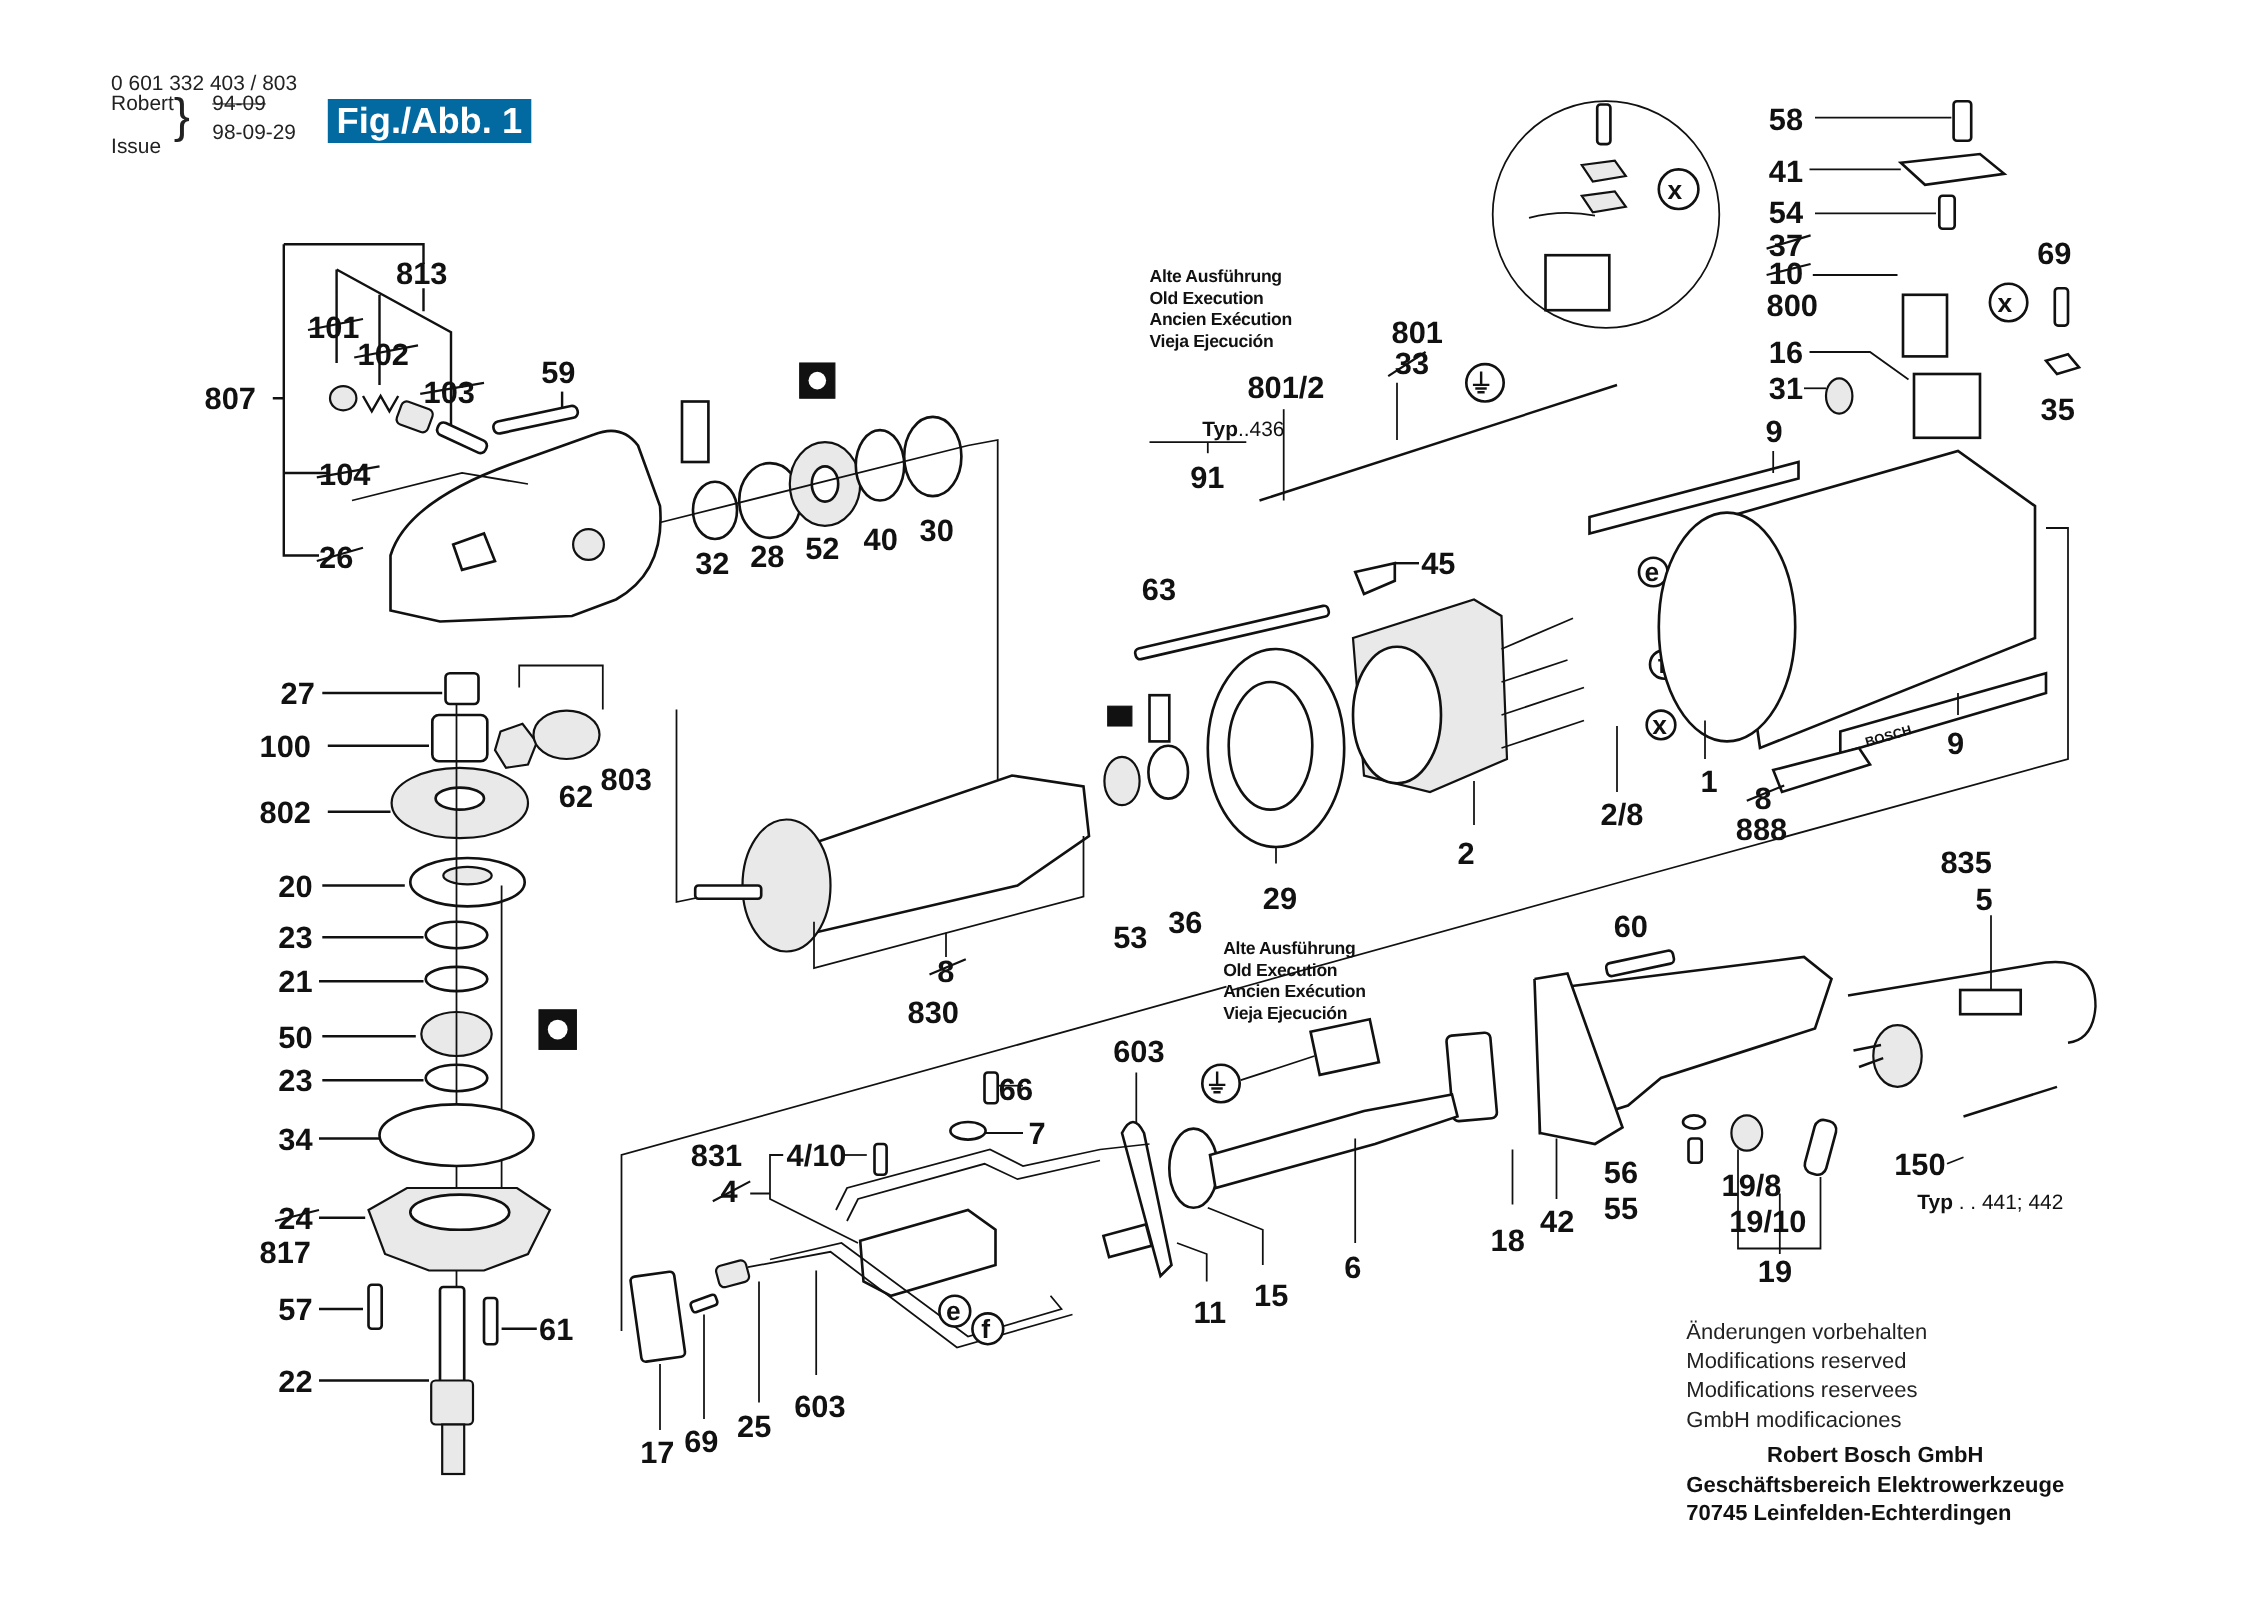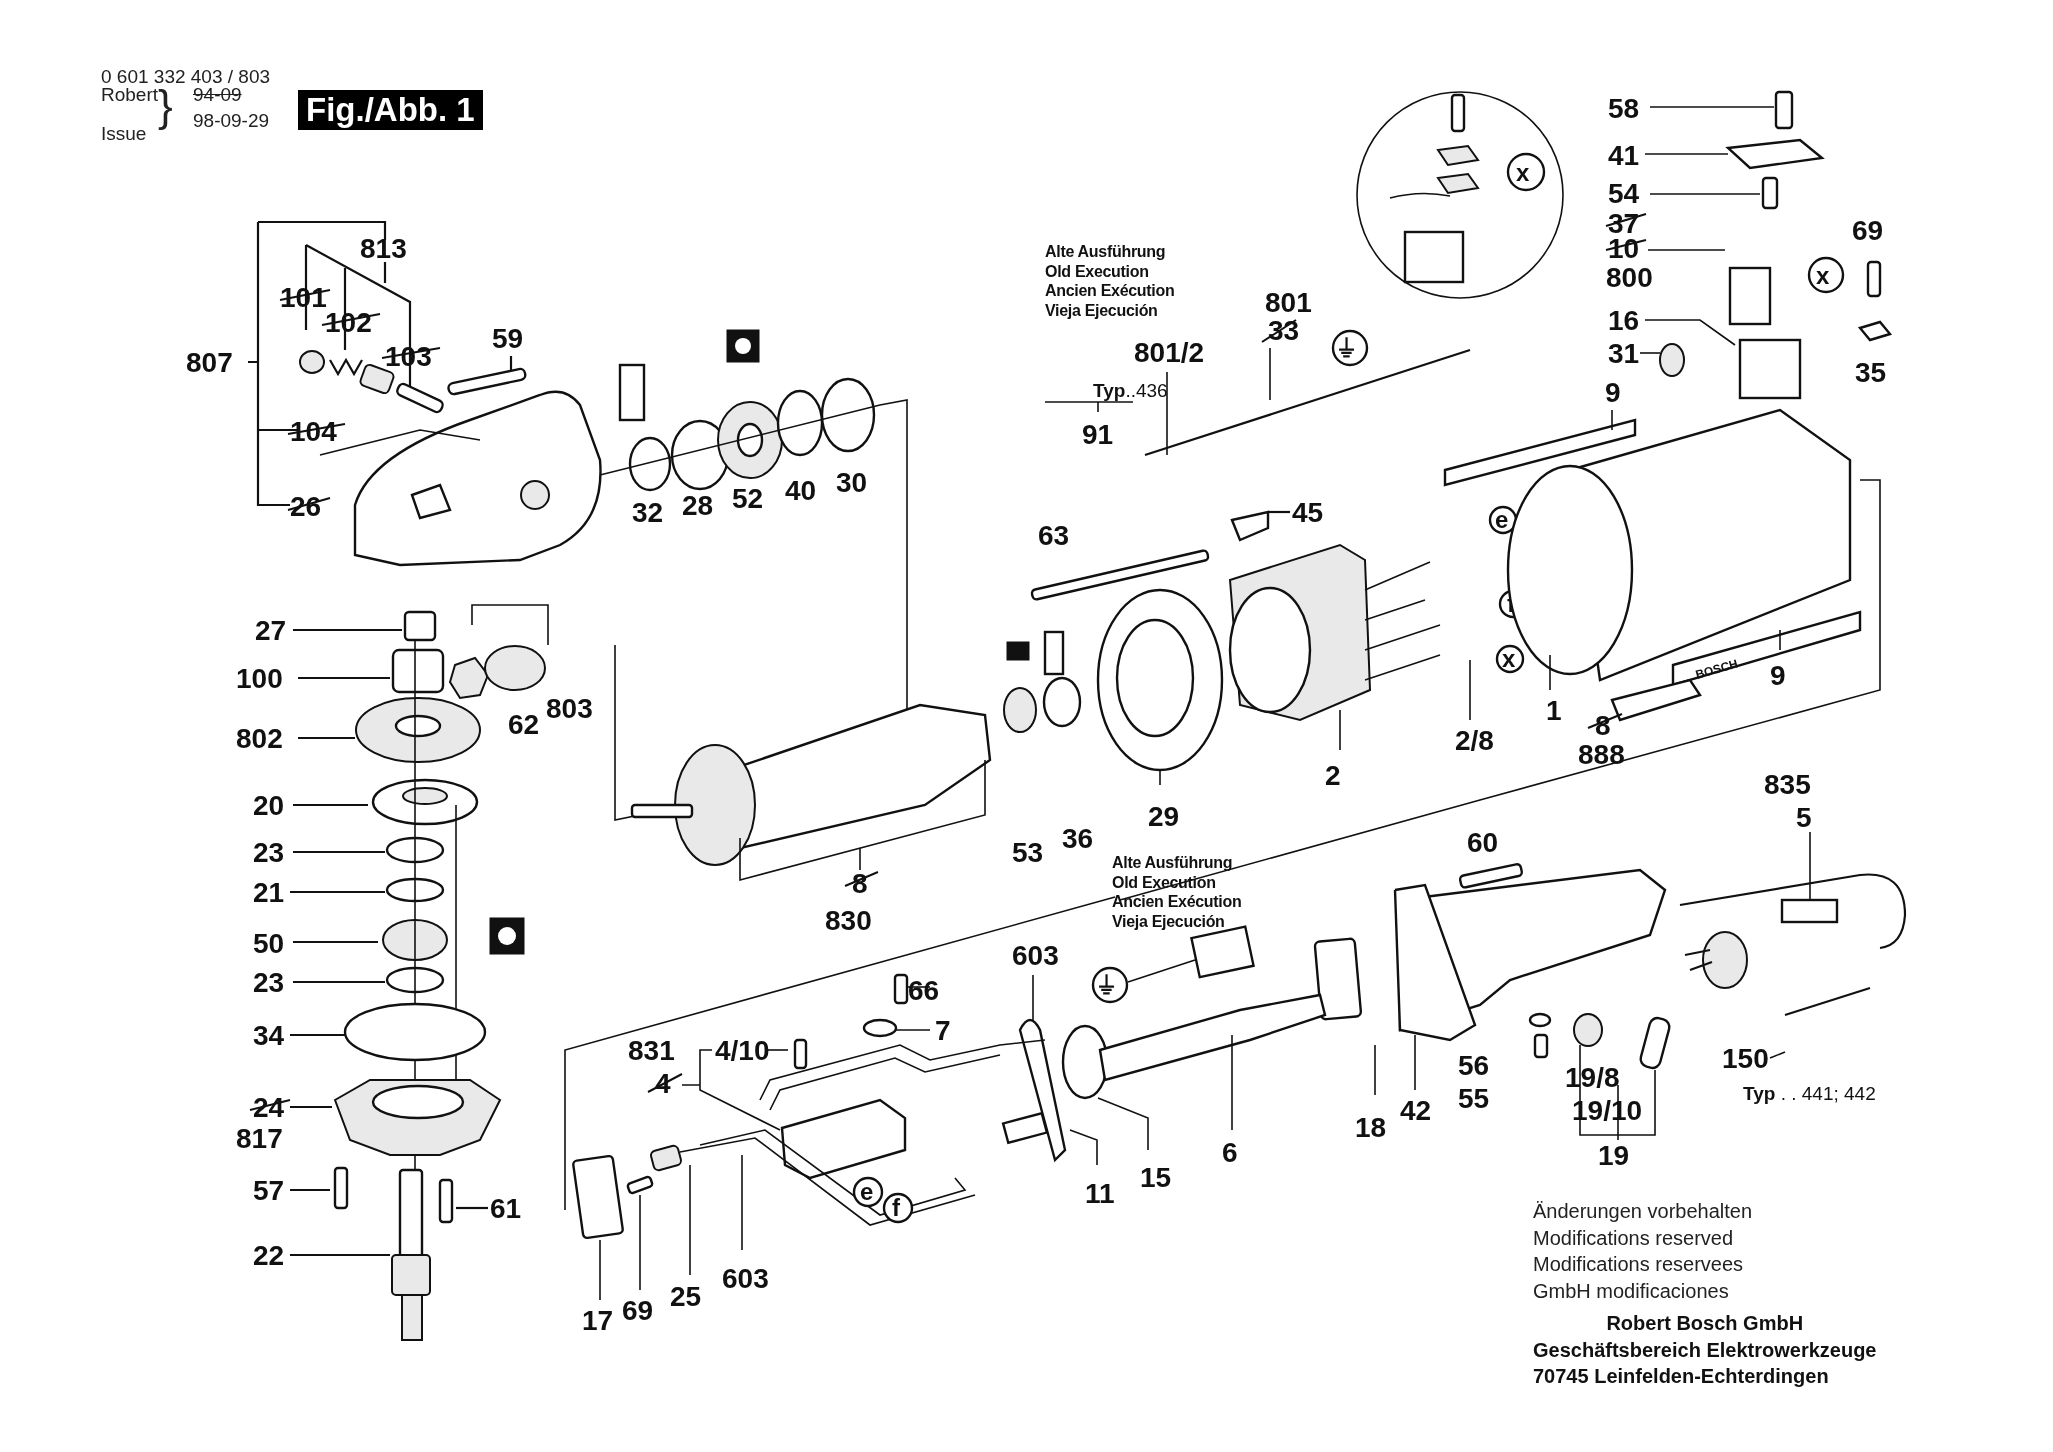--- a/index.html
+++ b/index.html
@@ -1,19 +1,19 @@
 <!DOCTYPE html>
 <html><head>
 <meta charset="utf-8">
 <style>
   html, body { margin:0; padding:0; background:#ffffff; }
   body { width:2053px; height:1452px; position:relative; overflow:hidden; font-family:"Liberation Sans", sans-serif; color:#111; }
   svg#diagram { position:absolute; left:0; top:0; width:2053px; height:1452px; }
   .hdr { position:absolute; font-family:"Liberation Sans", sans-serif; font-size:19px; color:#222; line-height:26px; }
-  .figbox { position:absolute; left:298px; top:90px; background:#000000; color:#fff; font-weight:bold; font-size:33px; padding:0 8px; line-height:40px; font-family:"Liberation Sans", sans-serif; }
+  .figbox { position:absolute; left:298px; top:90px; background:#0369a1; color:#fff; font-weight:bold; font-size:33px; padding:0 8px; line-height:40px; font-family:"Liberation Sans", sans-serif; }
   .footer { position:absolute; left:1533px; top:1198px; font-size:20px; line-height:26.5px; color:#222; }
   .footer .bold { font-weight:bold; color:#111; }
   .note { position:absolute; font-weight:bold; font-size:16px; line-height:19.5px; color:#111; letter-spacing:-0.3px; }
   .typ { position:absolute; font-size:19px; color:#111; }
   .typ b { font-weight:bold; }
   .lbl { font-family:"Liberation Sans", sans-serif; font-weight:bold; font-size:28px; fill:#111; }
   .strike { stroke:#111; stroke-width:2; }
   .ln { stroke:#111; stroke-width:2.2; fill:none; }
   .thin { stroke:#111; stroke-width:1.6; fill:none; }
   .part { stroke:#111; stroke-width:2.4; fill:#fff; }

